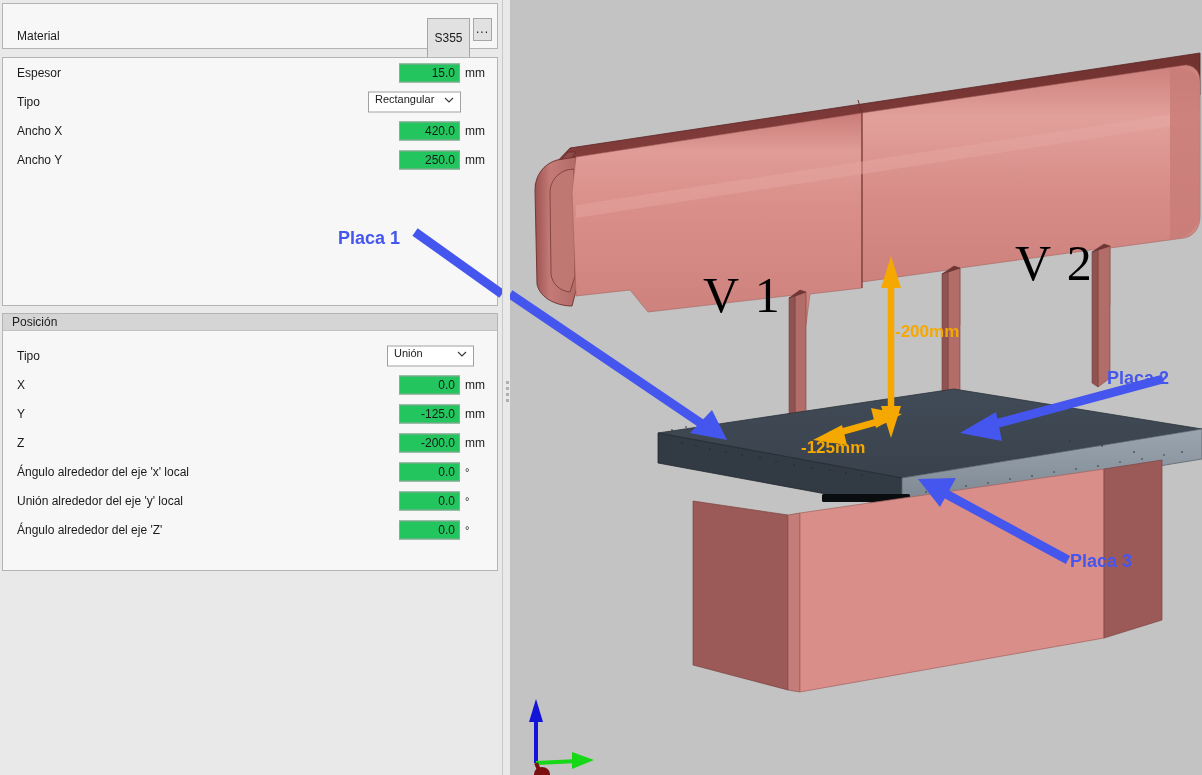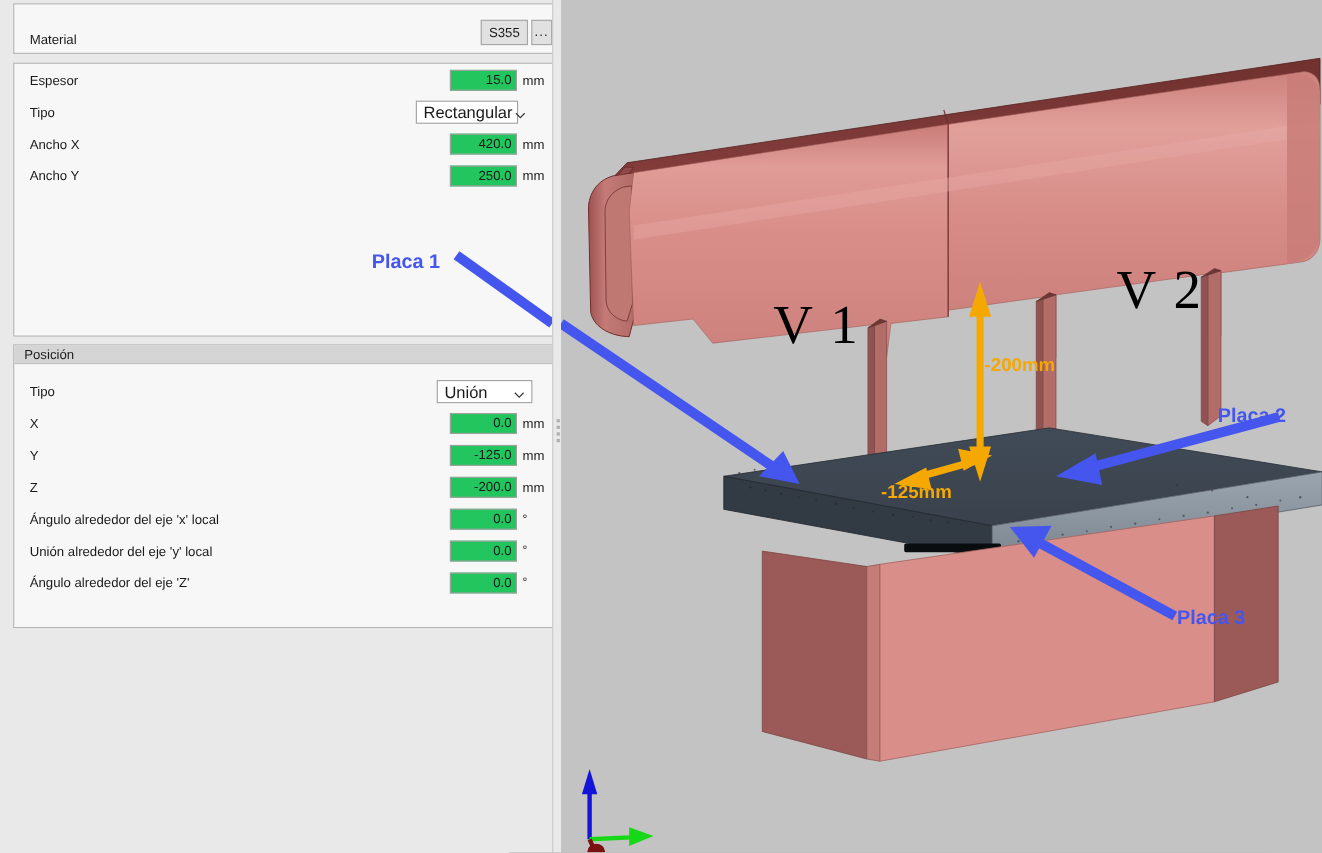--- a/index.html
+++ b/index.html
@@ -18,21 +18,21 @@
     position:absolute;left:0;top:0;width:502px;height:775px;
     background:#e9e9e9;
     box-sizing:border-box;
     padding:0;
   }
   .group{
     background:#f7f7f7;
     border:1px solid #b4b4b4;
     box-sizing:border-box;
     position:absolute;
-    left:12px;width:496px;
+    left:2px;width:496px;
   }
   #grp-material{top:3px;height:46px;}
   #grp-geometria{top:57px;height:249px;}
   #grp-posicion{top:313px;height:258px;}
 
   .group-title{
     background:#d5d5d5;
     border-bottom:1px solid #c2c2c2;
     height:17px;line-height:17px;
     padding-left:9px;
@@ -66,38 +66,38 @@
     padding:0 4px 0 2px;
     line-height:17px;
     outline:none;
   }
 
   .combo{
     position:absolute;top:50%;transform:translateY(-50%);
     height:21px;
     background:#ffffff;border:1px solid #a0a0a0;
     box-sizing:border-box;
-    display:flex;align-items:flex-end;
+    display:flex;align-items:flex-start;
     padding-left:6px;padding-right:4px;
-    font-size:15px;color:#1a1a1a;
+    font-size:11px;color:#1a1a1a;
     cursor:default;user-select:none;
   }
   .combo .combo-text{flex:1;white-space:nowrap;}
   .combo .chev{
     width:14px;height:14px;display:inline-block;position:relative;flex:0 0 14px;
   }
   .combo .chev svg{display:block;}
 
   #combo-tipo-geom{left:365px;width:93px;}
   #combo-tipo-pos{left:384px;width:87px;}
 
   
   .mat-btn{
     position:absolute;top:14px;left:424px;
-    width:43px;height:23px;
+    width:43px;height:40px;
     background:#e1e1e1;border:1px solid #a6a6a6;
     box-sizing:border-box;
     font-family:"Liberation Sans","DejaVu Sans",sans-serif;
     font-size:12px;color:#1a1a1a;
     display:flex;align-items:center;justify-content:center;
     cursor:default;user-select:none;
   }
   .ellipsis-btn{
     position:absolute;top:14px;left:470px;
     width:19px;height:23px;

